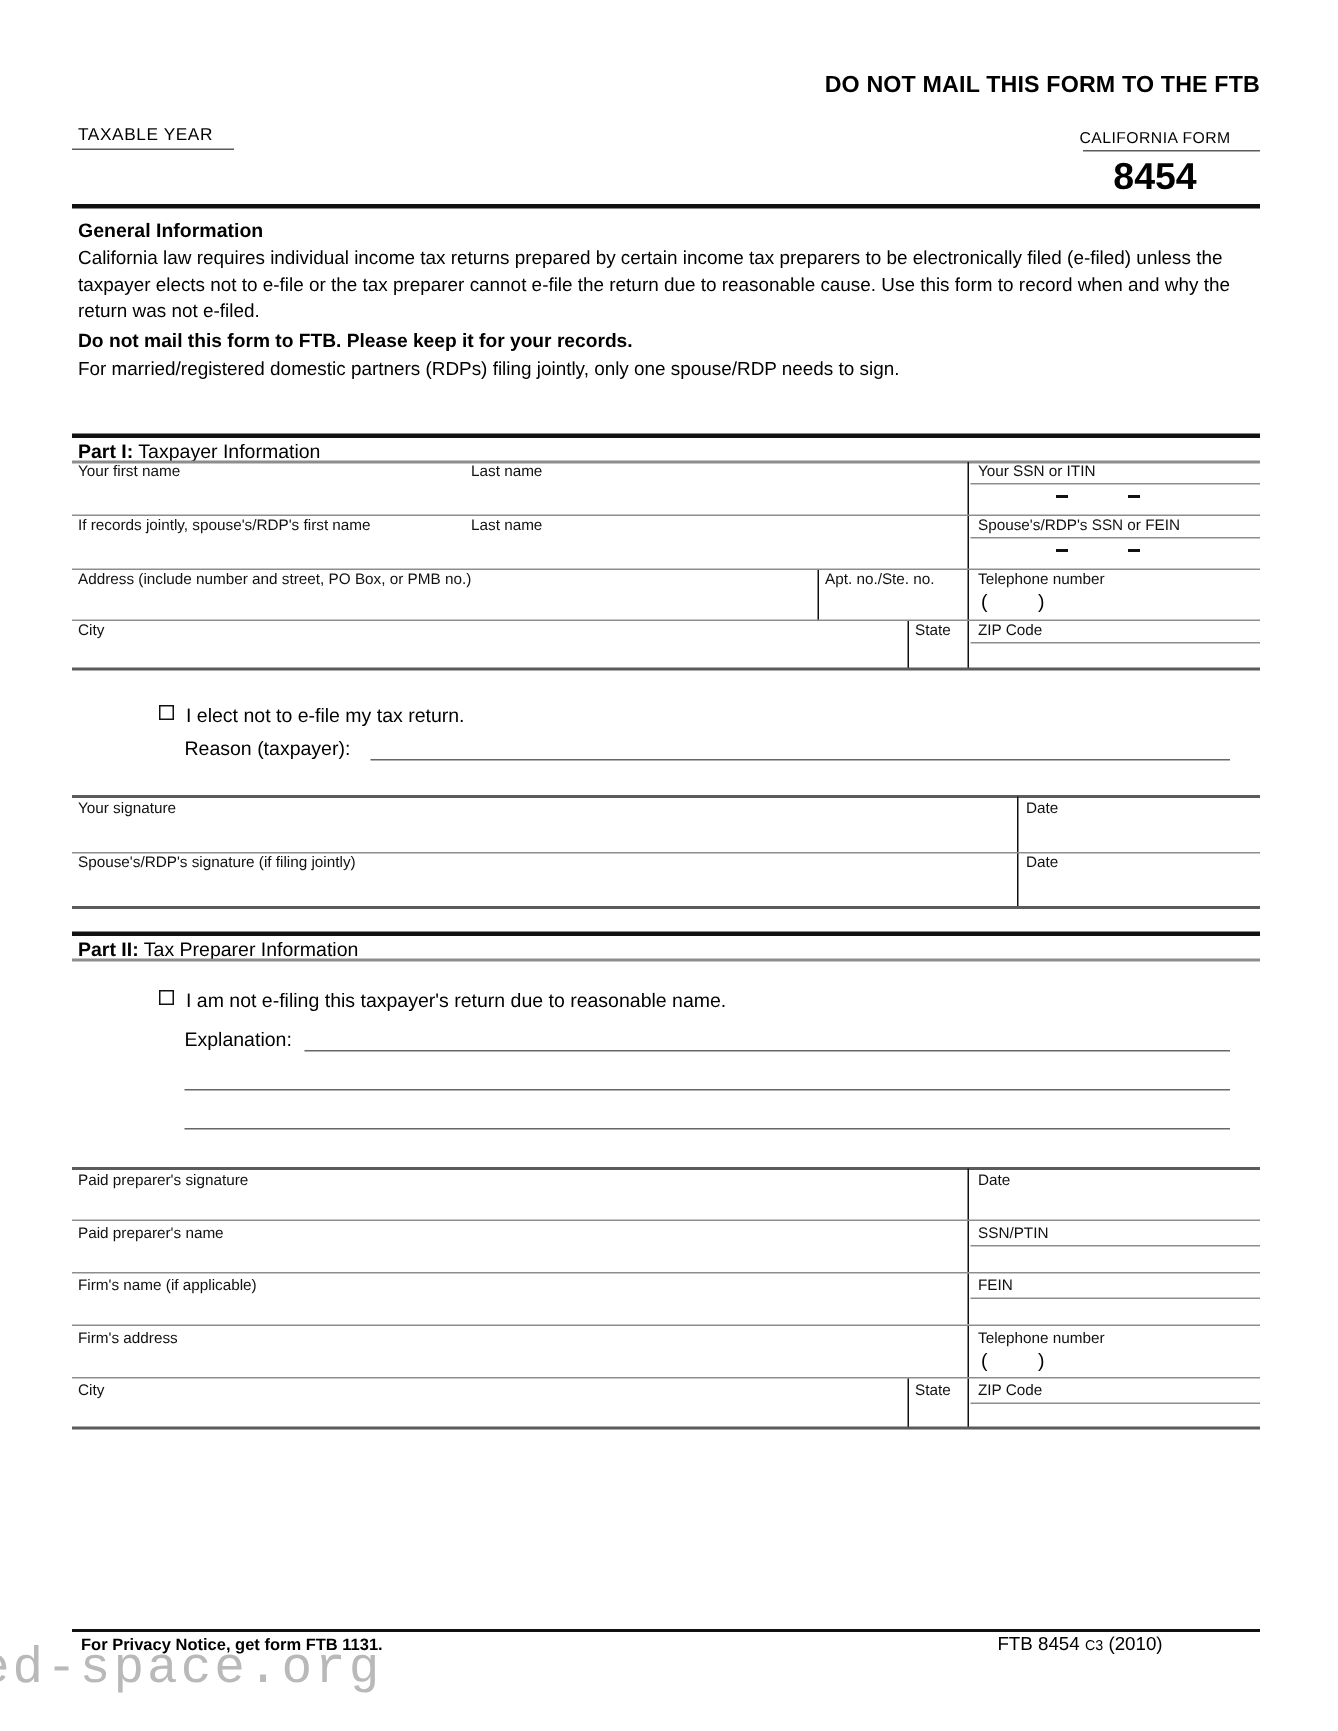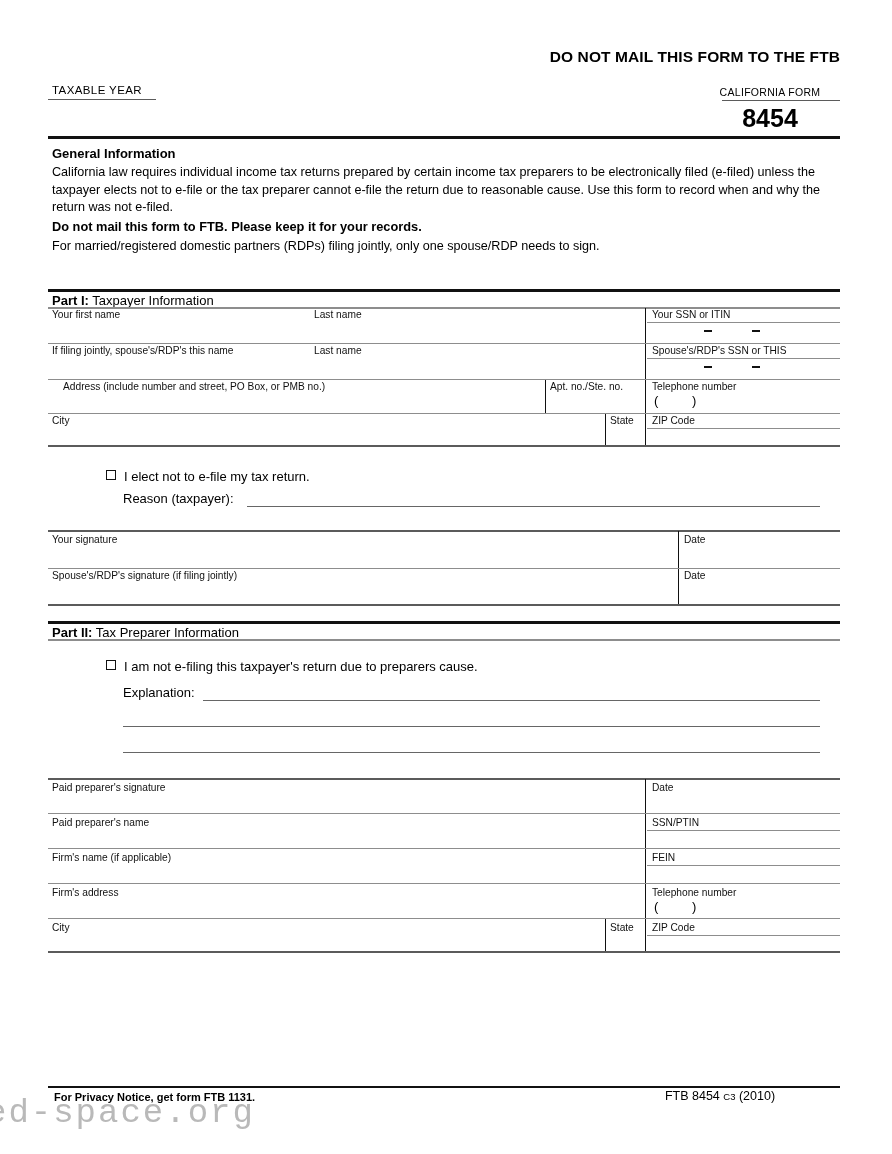--- a/index.html
+++ b/index.html
@@ -134,30 +134,30 @@
 
   <div class="cell-label" style="left:52px; top:309px;">Your first name</div>
   <div class="cell-label" style="left:314px; top:309px;">Last name</div>
   <div class="cell-label" style="left:652px; top:309px;">Your SSN or ITIN</div>
   <div class="hline rule-light" style="left:647px; top:322px; width:193px;"></div>
   <div class="dash" style="left:704px; top:330px;"></div>
   <div class="dash" style="left:752px; top:330px;"></div>
   <div class="vline rule-heavy" style="left:645px; top:308px; height:36px;"></div>
   <div class="hline rule-light" style="left:48px; top:343px; width:792px;"></div>
 
-  <div class="cell-label" style="left:52px; top:345px;">If filing jointly, spouse's/RDP's this name</div>
+  <div class="cell-label" style="left:52px; top:345px;">If records jointly, spouse's/RDP's first name</div>
   <div class="cell-label" style="left:314px; top:345px;">Last name</div>
-  <div class="cell-label" style="left:652px; top:345px;">Spouse's/RDP's SSN or THIS</div>
+  <div class="cell-label" style="left:652px; top:345px;">Spouse's/RDP's SSN or FEIN</div>
   <div class="hline rule-light" style="left:647px; top:358px; width:193px;"></div>
   <div class="dash" style="left:704px; top:366px;"></div>
   <div class="dash" style="left:752px; top:366px;"></div>
   <div class="vline rule-heavy" style="left:645px; top:344px; height:36px;"></div>
   <div class="hline rule-light" style="left:48px; top:379px; width:792px;"></div>
 
-  <div class="cell-label" style="left:52px; top:381px;margin-left:11px;">Address (include number and street, PO Box, or PMB no.)</div>
+  <div class="cell-label" style="left:52px; top:381px;">Address (include number and street, PO Box, or PMB no.)</div>
   <div class="cell-label" style="left:550px; top:381px;">Apt. no./Ste. no.</div>
   <div class="cell-label" style="left:652px; top:381px;">Telephone number</div>
   <div class="abs" style="left:654px; top:393px; font-size:13px;">(</div>
   <div class="abs" style="left:692px; top:393px; font-size:13px;">)</div>
   <div class="vline rule-heavy" style="left:545px; top:380px; height:34px;"></div>
   <div class="vline rule-heavy" style="left:645px; top:380px; height:34px;"></div>
   <div class="hline rule-light" style="left:48px; top:413px; width:792px;"></div>
 
   <div class="cell-label" style="left:52px; top:415px;">City</div>
   <div class="cell-label" style="left:610px; top:415px;">State</div>
@@ -185,21 +185,21 @@
   <div class="hline rule-med" style="left:48px; top:604px; width:792px; height:2px;"></div>
 
   <div class="abs rule-heavy part-bar-top" style="left:48px; top:621px; width:792px;"></div>
   <div class="abs part-label" style="left:52px; top:625px;">
     <span class="p">Part II:</span>
     <span>Tax Preparer Information</span>
   </div>
   <div class="abs rule-light part-bar-bot" style="left:48px; top:639px; width:792px;"></div>
 
   <div class="checkbox" style="left:106px; top:660px;"></div>
-  <div class="check-text" style="left:124px; top:659px;">I am not e-filing this taxpayer's return due to preparers cause.</div>
+  <div class="check-text" style="left:124px; top:659px;">I am not e-filing this taxpayer's return due to reasonable name.</div>
 
   <div class="fill-label" style="left:123px; top:685px;">Explanation:</div>
   <div class="fill-line" style="left:203px; top:700px; width:617px;"></div>
   <div class="fill-line" style="left:123px; top:726px; width:697px;"></div>
   <div class="fill-line" style="left:123px; top:752px; width:697px;"></div>
 
   <div class="hline rule-med" style="left:48px; top:778px; width:792px; height:2px;"></div>
 
   <div class="cell-label" style="left:52px; top:782px;">Paid preparer's signature</div>
   <div class="cell-label" style="left:652px; top:782px;">Date</div>

